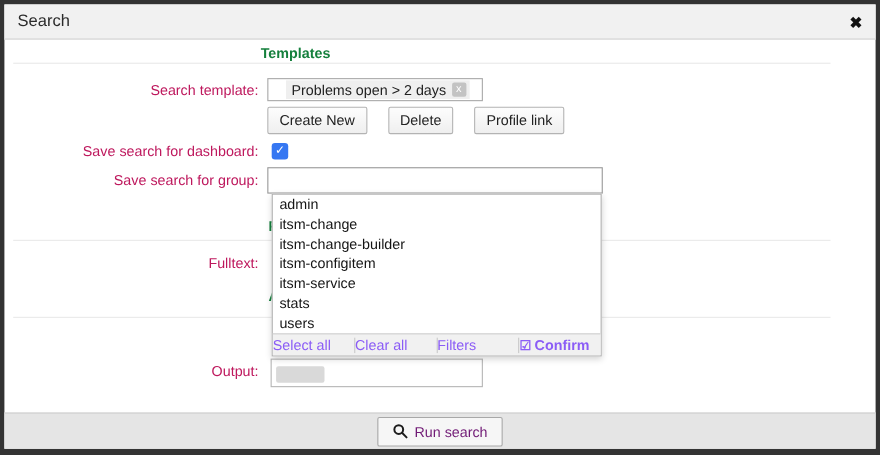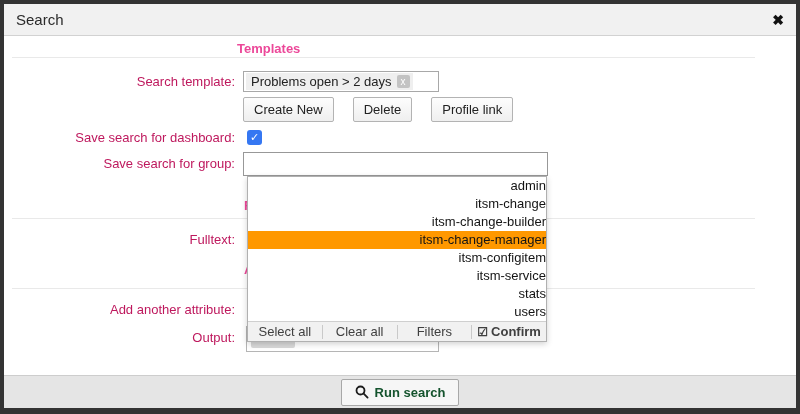--- a/index.html
+++ b/index.html
@@ -7,73 +7,73 @@
   body { font-family:"Liberation Sans", sans-serif; background:#fff; position:relative; overflow:hidden; }
 
   .dialog { position:absolute; inset:0; border:4px solid #333; border-bottom-width:6px; background:#fff; }
   .stage { position:absolute; inset:0; }
 
   .titlebar { position:absolute; left:0; right:0; top:0; height:32px; background:#f1f1f1;
     border-bottom:1px solid #d2d2d2; display:flex; align-items:center; padding:0 12px;
     font-size:15px; color:#2b2b2b; }
   .close-x { margin-left:auto; font-size:14px; font-weight:bold; color:#111; cursor:pointer; line-height:1; }
 
-  .heading { position:absolute; font-size:13px; font-weight:bold; color:#ec4899; white-space:nowrap; }
+  .heading { position:absolute; font-size:13px; font-weight:bold; color:#15803d; white-space:nowrap; }
   .heading.templates { left:233px; top:37px; }
   .heading.hidden-1 { left:240px; top:194px; z-index:1; }
   .heading.hidden-2 { left:240px; top:258px; z-index:1; }
 
   .divider { position:absolute; left:8px; width:743px; height:1px; background:#e9e9e9; }
   .d1 { top:53px; } .d2 { top:214px; } .d3 { top:284px; }
 
   .flabel { position:absolute; left:0; width:231px; text-align:right; font-size:13px; color:#be185d; white-space:nowrap; }
   .lbl-template  { top:70px; }
   .lbl-dashboard { top:126px;padding-left:20px; }
   .lbl-group     { top:152px; }
   .lbl-fulltext  { top:228px; }
   .lbl-attr      { top:298px; }
   .lbl-output    { top:326px; }
 
   .template-input { position:absolute; left:239px; top:67px; width:196px; height:21px;
-    border:1px solid #a8a8a8; background:#fff; display:flex; align-items:flex-start; padding:1px 2px; }
+    border:1px solid #a8a8a8; background:#fff; display:flex; align-items:flex-start; padding:1px 16px; }
   .tag { display:inline-flex; align-items:center; background:#efefef; padding:1px 3px 1px 5px;
     font-size:13px; color:#222; white-space:nowrap; }
   .tag-x { display:inline-block; width:13px; height:13px; margin-left:5px; background:#c3c3c3;
     border-radius:2px; color:#fff; font-size:10px; line-height:13px; text-align:center; cursor:pointer; }
 
   .btn-row { position:absolute; left:239px; top:93px; display:flex; gap:19px; }
   .btn { font-family:"Liberation Sans",sans-serif; font-size:13px; color:#222;
     background:linear-gradient(#fdfdfd,#efefef); border:1px solid #b3b3b3; border-radius:2px;
     padding:4px 10px; cursor:pointer; white-space:nowrap; }
 
   .checkbox { position:absolute; left:243px; top:126px; width:15px; height:15px; background:#3577f2;
     border-radius:3px; color:#fff; font-size:11px; line-height:15px; text-align:center; cursor:pointer; }
 
   .group-input { position:absolute; left:239px; top:148px; width:305px; height:24px;
     border:1px solid #989898; background:#fff; }
 
   .dropdown { position:absolute; left:243px; top:172px; width:300px; background:#fff;
     border:1px solid #b0b0b0; z-index:5; box-shadow:0 2px 6px rgba(0,0,0,0.18); }
-  .opt { height:18px; line-height:18px; padding-left:6px; font-size:13px; color:#141414; cursor:pointer; white-space:nowrap;text-align:right; }
+  .opt { height:18px; line-height:18px; padding-left:6px; font-size:13px; color:#141414; cursor:pointer; white-space:nowrap; }
   .opt.hl { background:#ff9800; }
   .dd-footer { height:20px; background:#f1f1f1; border-top:1px solid #cfcfcf; display:flex; align-items:center; }
-  .dd-item { flex:1; text-align:center; font-size:13px; color:#404040; line-height:14px; cursor:pointer; white-space:nowrap; }
+  .dd-item { flex:1; text-align:left; font-size:13px; color:#8b5cf6; line-height:14px; cursor:pointer; white-space:nowrap; }
   .dd-item + .dd-item { border-left:1px solid #c9c9c9; }
   .dd-item.confirm { font-weight:bold; }
   .confirm-glyph { font-size:12px; margin-right:3px; }
 
   .output-select { position:absolute; left:242px; top:322px; width:193px; height:26px;
     border:1px solid #b5b5b5; background:#fff; z-index:1; }
   .output-pill { position:absolute; left:4px; bottom:3px; width:44px; height:15px;
     background:#d9d9d9; border-radius:2px; }
 
   .bottombar { position:absolute; left:0; right:0; bottom:0; height:33px; background:#e5e5e5;
     border-top:1px solid #cdcdcd; display:flex; align-items:center; justify-content:center; }
   .run-btn { display:flex; align-items:center; gap:6px; background:#f6f6f6; border:1px solid #a8a8a8;
-    border-radius:2px; padding:5px 13px; font-size:13px; font-weight:bold; color:#14532d;
+    border-radius:2px; padding:5px 13px; font-size:13px; font-weight:normal; color:#701a75;
     font-family:"Liberation Sans",sans-serif; cursor:pointer; }
   .search-icon { width:14px; height:14px; display:inline-block; }
 </style>
 </head>
 <body>
 
 <div class="dialog">
   <div class="stage">
 
     <div class="titlebar">
@@ -103,32 +103,30 @@
 
     <div class="flabel lbl-group">Save search for group:</div>
     <div class="group-input"></div>
 
     <div class="heading hidden-1">Filters in use</div>
     <div class="divider d2"></div>
     <div class="flabel lbl-fulltext">Fulltext:</div>
 
     <div class="heading hidden-2">Additional filters</div>
     <div class="divider d3"></div>
-    <div class="flabel lbl-attr">Add another attribute:</div>
     <div class="flabel lbl-output">Output:</div>
 
     <div class="output-select">
       <span class="output-pill"></span>
     </div>
 
     <div class="dropdown">
       <div class="opt">admin</div>
       <div class="opt">itsm-change</div>
       <div class="opt">itsm-change-builder</div>
-      <div class="opt hl">itsm-change-manager</div>
       <div class="opt">itsm-configitem</div>
       <div class="opt">itsm-service</div>
       <div class="opt">stats</div>
       <div class="opt">users</div>
       <div class="dd-footer">
         <span class="dd-item">Select all</span>
         <span class="dd-item">Clear all</span>
         <span class="dd-item">Filters</span>
         <span class="dd-item confirm"><span class="confirm-glyph">☑</span><span>Confirm</span></span>
       </div>

